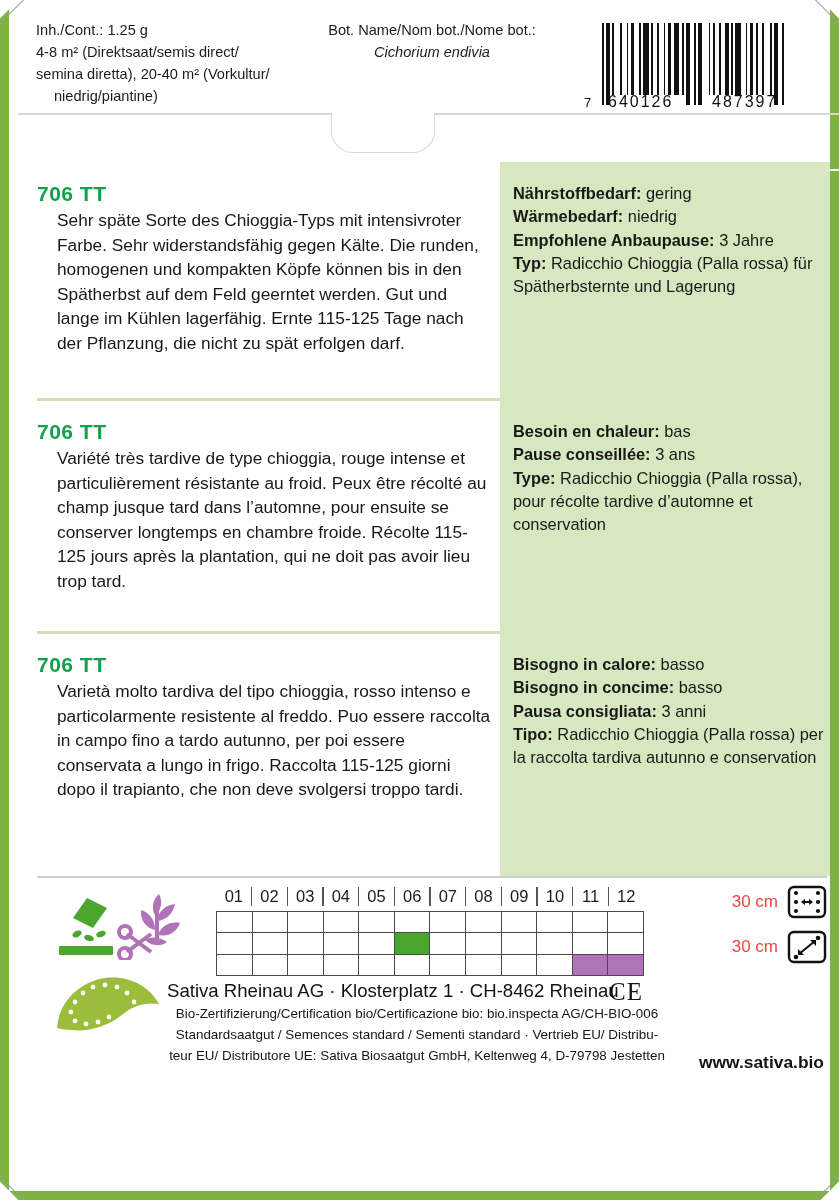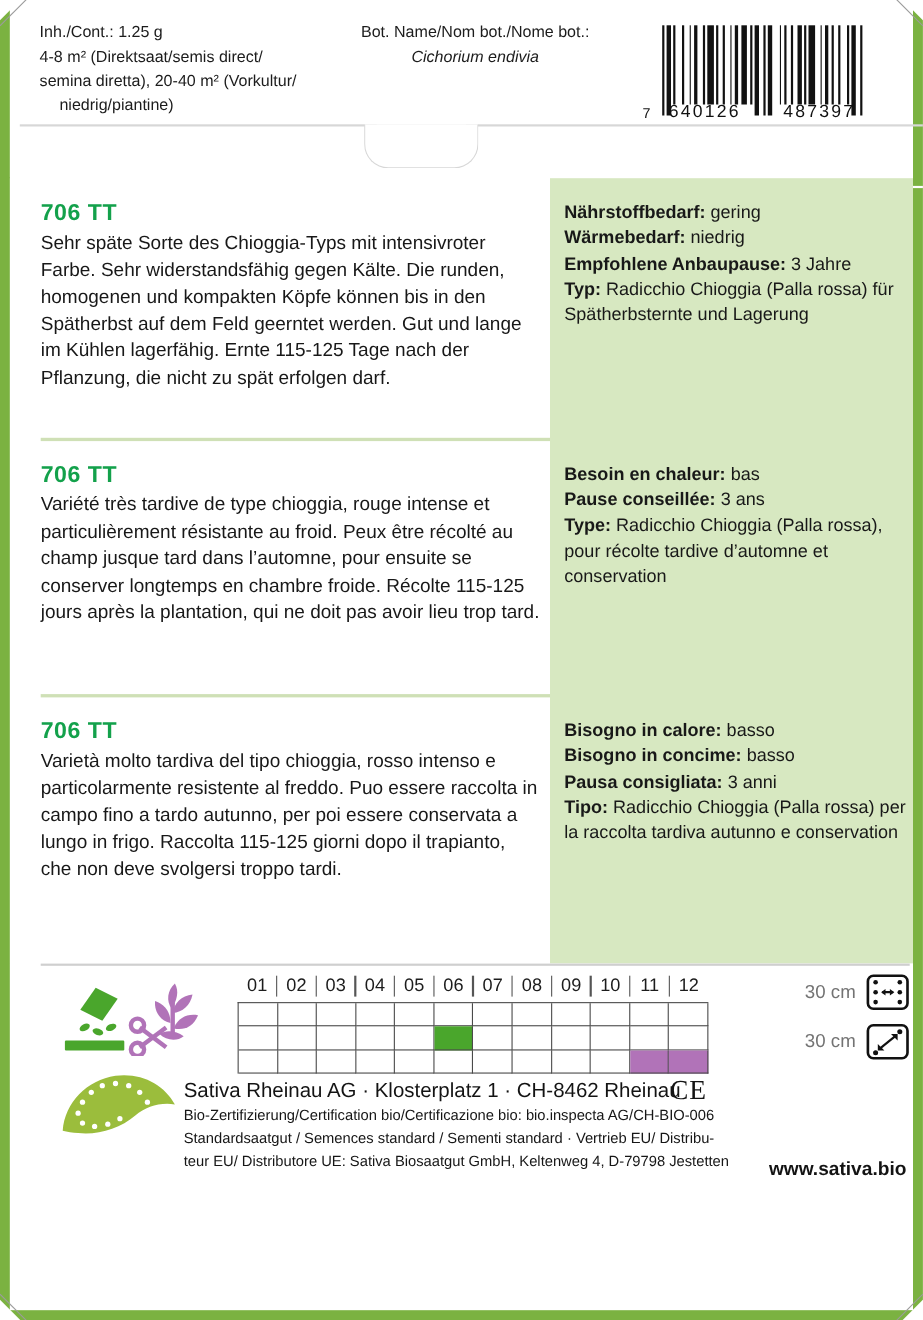--- a/index.html
+++ b/index.html
@@ -110,21 +110,21 @@
   .sep2 { top: 469px; }
 
   .desc {
     position: absolute; left: 28px; top: 20px; width: 455px;
   }
   .variety {
     font-size: 21px; font-weight: bold; color: #13a14b;
     letter-spacing: 0.5px; margin-bottom: 2px;
   }
   .desc-text {
-    font-size: 17.3px; line-height: 1.42; color: #181818;
+    font-size: 17.3px; line-height: 1.42; color: #181818; margin-left: 20px;
   }
 
   .info {
     position: absolute; left: 504px; top: 20px; width: 312px;
     font-size: 16.4px; line-height: 1.42; color: #181818;
   }
   .info .row { margin-bottom: 0px; }
   .info b { font-weight: bold; }
 
   
@@ -164,37 +164,37 @@
     flex: 1 1 0;
     border-right: 1.6px solid #4a4a4a;
     border-bottom: 1.6px solid #4a4a4a;
   }
   .cal-cell.sow { background: #4aa62c; }
   .cal-cell.harvest { background: #b173b8; }
 
   
   .address { position: absolute; left: 158px; top: 104px; width: 500px; }
   .addr-company { font-size: 18.6px; color: #131313; white-space: nowrap; }
-  .addr-fine { font-size: 13.4px; line-height: 1.33; color: #161616; margin-top: 3px; }
+  .addr-fine { font-size: 13.4px; line-height: 1.33; color: #161616; margin-top: 3px; text-align: center; }
   .ce-mark {
     position: absolute; left: 600px; top: 102px;
     font-size: 25px; color: #131313; letter-spacing: 1px;
     font-family: "Liberation Serif", serif;
   }
 
   
   .spacings { position: absolute; left: 668px; top: 6px; width: 150px; height: 134px; }
   .sp-row {
     position: absolute; left: 0; width: 150px; height: 40px;
     display: flex; align-items: center; justify-content: flex-end; gap: 9px;
   }
   .sp-r1 { top: 0px; }
   .sp-r2 { top: 45px; }
   .sp-r3 { top: 90px; }
-  .sp-label { font-size: 17px; color: #737373; white-space: nowrap; }
+  .sp-label { font-size: 17px; color: #ef4444; white-space: nowrap; }
   .sp-icon { width: 40px; height: 40px; flex: 0 0 40px; }
 
   .web {
     position: absolute; left: 655px; top: 176px; width: 160px;
     text-align: right; font-size: 17.4px; font-weight: bold; color: #131313;
   }
 </style>
 </head>
 <body>
 

